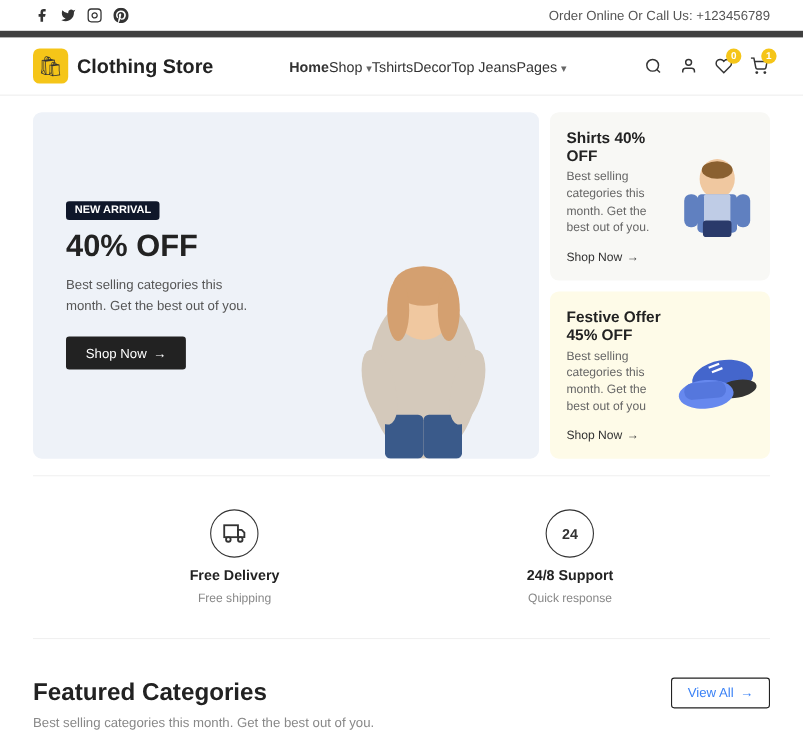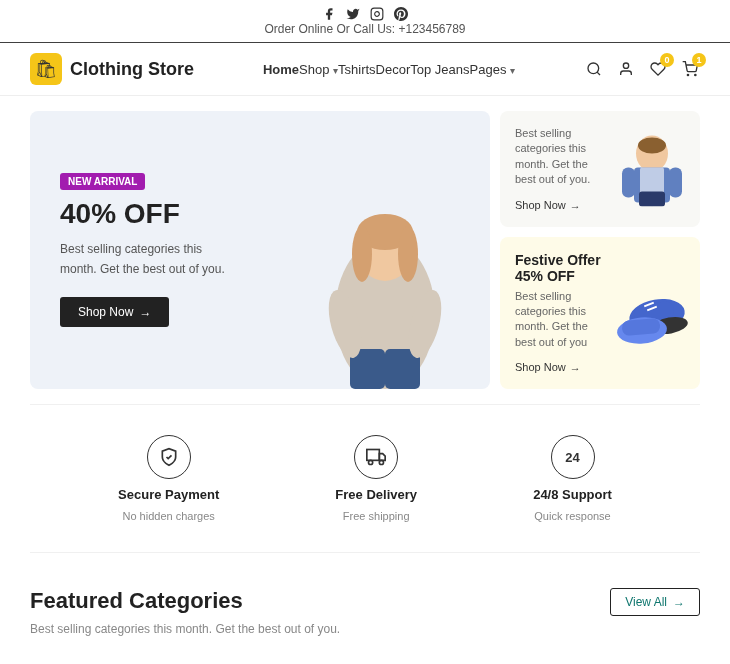--- a/index.html
+++ b/index.html
@@ -1,19 +1,19 @@
 <!DOCTYPE html>
 <html><head>
   <meta charset="utf-8">
   <style>
     * { margin: 0; padding: 0; box-sizing: border-box; }
     body { font-family: Arial, sans-serif; font-size: 14px; color: #333; background: #fff; width: 730px; }
 
     
-    .top-bar { display: flex; justify-content: space-between; align-items: center; padding: 6px 30px; border-bottom: 1px solid #404040; flex-direction: column; }
+    .top-bar { display: flex; justify-content: space-between; align-items: center; padding: 6px 30px; border-bottom: 6px solid #404040; }
     .social-icons { display: flex; gap: 8px; }
     .social-icon { width: 16px; height: 16px; display: flex; align-items: center; justify-content: center; font-size: 12px; color: #333; cursor: pointer; }
     .contact-info { font-size: 12px; color: #555; }
 
     
     .header { display: flex; justify-content: space-between; align-items: center; padding: 10px 30px; border-bottom: 1px solid #eee; }
     .logo { display: flex; align-items: center; gap: 8px; }
     .logo-icon { width: 32px; height: 32px; background: #F5C518; border-radius: 6px; display: flex; align-items: center; justify-content: center; font-size: 18px; }
     .logo-text { font-size: 18px; font-weight: bold; color: #222; }
     .nav { display: flex; align-items: center; }
@@ -43,21 +43,21 @@
     .feature { display: flex; flex-direction: column; align-items: center; gap: 8px; text-align: center; }
     .feature-icon { width: 44px; height: 44px; border: 1.5px solid #333; border-radius: 50%; display: flex; align-items: center; justify-content: center; font-size: 18px; }
     .feature-title { font-size: 13px; font-weight: bold; color: #222; }
     .feature-desc { font-size: 11px; color: #888; }
 
     
     .section { padding: 20px 30px; }
     .section-header { display: flex; justify-content: space-between; align-items: flex-start; margin-bottom: 6px; }
     .section-title { font-size: 22px; font-weight: bold; color: #222; }
     .section-desc { font-size: 12px; color: #888; margin-bottom: 20px; }
-    .view-all-btn { background: #fff; border: 1.5px solid #222; color: #0f766e; padding: 6px 14px; border-radius: 3px; font-size: 12px; cursor: pointer; display: inline-flex; align-items: center; gap: 6px; white-space: nowrap; }
+    .view-all-btn { background: #fff; border: 1.5px solid #222; color: #3b82f6; padding: 6px 14px; border-radius: 3px; font-size: 12px; cursor: pointer; display: inline-flex; align-items: center; gap: 6px; white-space: nowrap; }
 
     
     .hero-svg-container { position: absolute; right: 10px; bottom: 0; width: 190px; height: 195px; }
 
     
     .card-img-container { position: absolute; right: 8px; top: 50%; transform: translateY(-50%); width: 80px; height: 75px; }
   </style>
 </head>
 <body>
 
@@ -127,21 +127,21 @@
           <circle cx="20" cy="21" r="1"></circle>
           <path d="M1 1h4l2.68 13.39a2 2 0 002 1.61h9.72a2 2 0 002-1.61L23 6H6"></path>
         </svg>
       <span class="badge">1</span>
     </div>
   </div>
 </div>
 
 <div class="hero">
   <div class="hero-main">
-    <div style="background:#a21caf;color:#fff;font-size:10px;font-weight:bold;padding:3px 8px;border-radius:3px;display:inline-block;margin-bottom:8px;width:fit-content;">NEW ARRIVAL</div>
+    <div style="background:#0f172a;color:#fff;font-size:10px;font-weight:bold;padding:3px 8px;border-radius:3px;display:inline-block;margin-bottom:8px;width:fit-content;">NEW ARRIVAL</div>
     <div class="hero-title">40% OFF</div>
     <div class="hero-desc" style="font-size:12px;color:#555;margin-bottom:18px;line-height:1.6;">Best selling categories this<br>month. Get the best out of you.</div>
     <button class="hero-btn">
       <span>Shop Now</span>
       <span>→</span>
     </button>
 
     <div class="hero-svg-container">
       <svg viewBox="0 0 190 195" width="190" height="195">
 
@@ -158,20 +158,21 @@
 
         <ellipse cx="55" cy="130" rx="14" ry="35" fill="#d4c9bb" transform="rotate(-15 55 130)"></ellipse>
         <ellipse cx="135" cy="130" rx="14" ry="35" fill="#d4c9bb" transform="rotate(15 135 130)"></ellipse>
       </svg>
     </div>
   </div>
   <div class="hero-side">
 
     <div class="hero-card" style="background:#f8f8f5;min-height:95px;">
       <div style="max-width:55%;">
+        <div class="hero-card-title">Shirts 40% OFF</div>
         <div class="hero-card-desc">Best selling categories this month. Get the best out of you.</div>
         <a class="hero-card-link">
           <span>Shop Now</span>
           <span>→</span>
         </a>
       </div>
 
       <div class="card-img-container">
         <svg viewBox="0 0 80 75" width="80" height="75">
 
@@ -214,30 +215,20 @@
           <rect x="10" y="44" width="38" height="15" rx="7" fill="#5577dd" transform="rotate(-5 29 51)"></rect>
         </svg>
       </div>
     </div>
   </div>
 </div>
 
 <div class="features">
   <div class="feature">
     <div class="feature-icon">
-      <svg width="20" height="20" viewBox="0 0 24 24" fill="none" stroke="#333" stroke-width="2">
-          <path d="M12 22s8-4 8-10V5l-8-3-8 3v7c0 6 8 10 8 10z"></path>
-          <polyline points="9 12 11 14 15 10"></polyline>
-        </svg>
-    </div>
-    <div class="feature-title">Secure Payment</div>
-    <div class="feature-desc">No hidden charges</div>
-  </div>
-  <div class="feature">
-    <div class="feature-icon">
       <svg width="22" height="20" viewBox="0 0 24 24" fill="none" stroke="#333" stroke-width="2">
           <rect x="1" y="3" width="15" height="13"></rect>
           <polygon points="16 8 20 8 23 11 23 16 16 16 16 8"></polygon>
           <circle cx="5.5" cy="18.5" r="2.5"></circle>
           <circle cx="18.5" cy="18.5" r="2.5"></circle>
         </svg>
     </div>
     <div class="feature-title">Free Delivery</div>
     <div class="feature-desc">Free shipping</div>
   </div>

